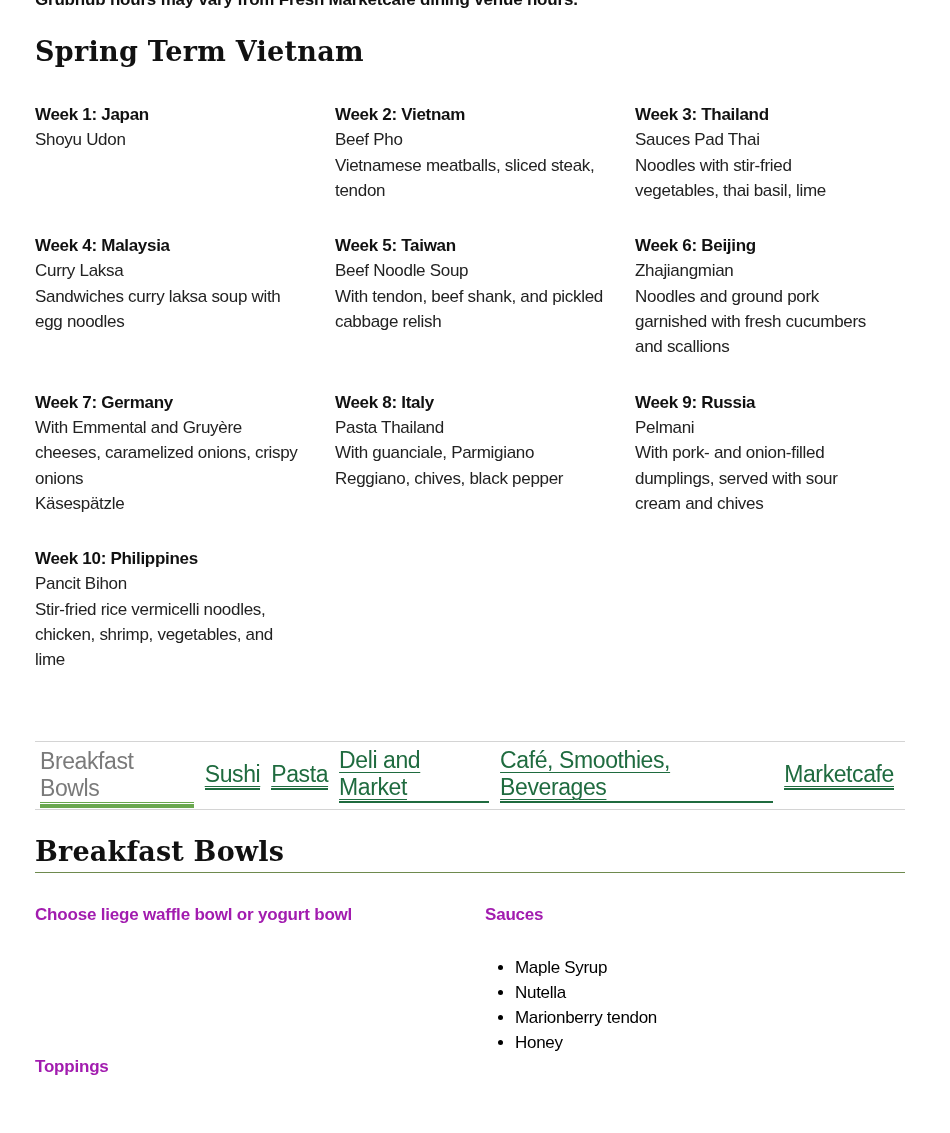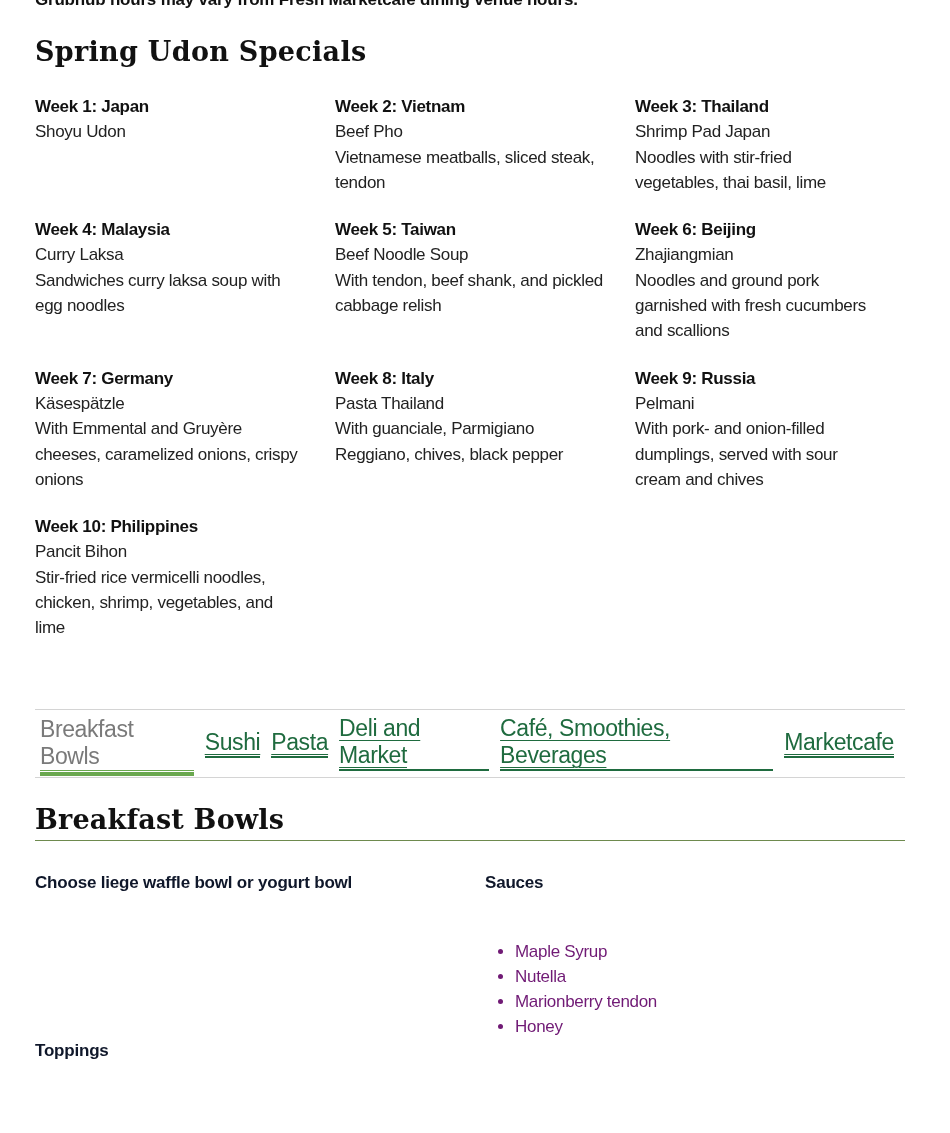--- a/index.html
+++ b/index.html
@@ -9,21 +9,21 @@
     }
     .page { position: absolute; left: 35px; top: -12px; width: 870px; }
 
     .notice { font-weight: bold; font-size: 17px; line-height: 24px; margin: 0; color: #111; letter-spacing: -0.2px; }
 
     .section-title {
       font-family: "DejaVu Serif", serif; font-weight: bold; font-size: 27px;
       margin: 22px 0 0 0; line-height: 36px; color: #111; letter-spacing: 0.3px;
     }
 
-    .specials { display: grid; grid-template-columns: 300px 300px 270px; margin-top: 24px; row-gap: 22px; }
+    .specials { display: grid; grid-template-columns: 300px 300px 270px; margin-top: 32px; row-gap: 30px; }
     .special { font-size: 17px; line-height: 25.3px; color: #222; padding-right: 30px; letter-spacing: -0.3px; }
     .special .wk { font-weight: bold; color: #111; }
 
     .tabbar {
       margin-top: 68px; border-top: 1px solid #d4d4d4; border-bottom: 1px solid #d4d4d4;
       height: 67px; display: flex; align-items: center; padding-left: 5px;
     }
     .tab {
       font-size: 23px; color: #1f6b3f; margin-right: 11px; position: relative;
       text-decoration: underline; text-underline-offset: 4px; text-decoration-thickness: 1px;
@@ -37,67 +37,67 @@
       content: ""; position: absolute; left: 0; right: 0; bottom: -6px; height: 4px; background: #6aa84f;
     }
 
     .cat-title {
       font-family: "DejaVu Serif", serif; font-size: 27px; color: #111;
       margin: 26px 0 0 0; line-height: 32px; padding-bottom: 4px;
       border-bottom: 1px solid #6e8a4e; letter-spacing: 0.2px;
     }
 
     .bowl-grid { display: grid; grid-template-columns: 450px 420px; margin-top: 30px; }
-    .sub-head { font-weight: bold; font-size: 17px; line-height: 24px; color: #0f172a; margin: 0; letter-spacing: -0.2px; }
-    .list { margin: 44px 0 0 0; padding-left: 30px; font-size: 17px; line-height: 25px; color: #701a75; letter-spacing: -0.3px; }
+    .sub-head { font-weight: bold; font-size: 17px; line-height: 24px; color: #a21caf; margin: 0; letter-spacing: -0.2px; }
+    .list { margin: 28px 0 0 0; padding-left: 30px; font-size: 17px; line-height: 25px; color: #000000; letter-spacing: -0.3px; }
     .list li { padding-left: 0; }
     .toppings { }
   </style>
 </head>
 <body>
 
 <div class="page">
   <p class="notice">Grubhub hours may vary from Fresh Marketcafe dining venue hours.</p>
 
-  <h2 class="section-title">Spring Udon Specials</h2>
+  <h2 class="section-title">Spring Term Vietnam</h2>
 
   <div class="specials">
     <div class="special">
       <div class="wk">Week 1: Japan</div>
       <div>Shoyu Udon</div>
     </div>
     <div class="special">
       <div class="wk">Week 2: Vietnam</div>
       <div>Beef Pho</div>
       <div>Vietnamese meatballs, sliced steak, tendon</div>
     </div>
     <div class="special">
       <div class="wk">Week 3: Thailand</div>
-      <div>Shrimp Pad Japan</div>
+      <div>Sauces Pad Thai</div>
       <div>Noodles with stir-fried vegetables, thai basil, lime</div>
     </div>
     <div class="special">
       <div class="wk">Week 4: Malaysia</div>
       <div>Curry Laksa</div>
       <div>Sandwiches curry laksa soup with egg noodles</div>
     </div>
     <div class="special">
       <div class="wk">Week 5: Taiwan</div>
       <div>Beef Noodle Soup</div>
       <div>With tendon, beef shank, and pickled cabbage relish</div>
     </div>
     <div class="special">
       <div class="wk">Week 6: Beijing</div>
       <div>Zhajiangmian</div>
       <div>Noodles and ground pork garnished with fresh cucumbers and scallions</div>
     </div>
     <div class="special">
       <div class="wk">Week 7: Germany</div>
+      <div>With Emmental and Gruyère cheeses, caramelized onions, crispy onions</div>
       <div>Käsespätzle</div>
-      <div>With Emmental and Gruyère cheeses, caramelized onions, crispy onions</div>
     </div>
     <div class="special">
       <div class="wk">Week 8: Italy</div>
       <div>Pasta Thailand</div>
       <div>With guanciale, Parmigiano Reggiano, chives, black pepper</div>
     </div>
     <div class="special">
       <div class="wk">Week 9: Russia</div>
       <div>Pelmani</div>
       <div>With pork- and onion-filled dumplings, served with sour cream and chives</div>

